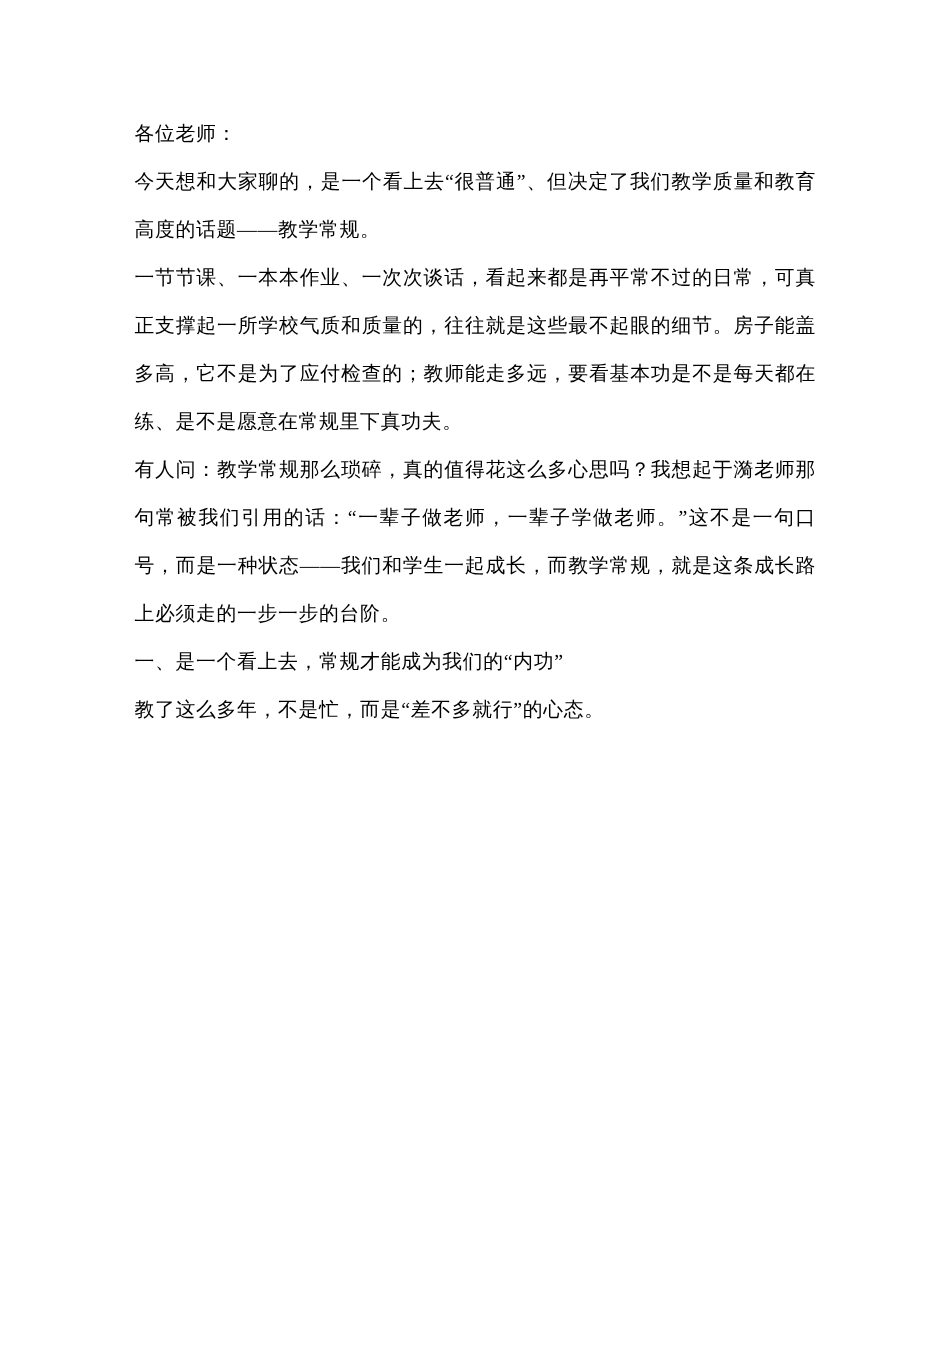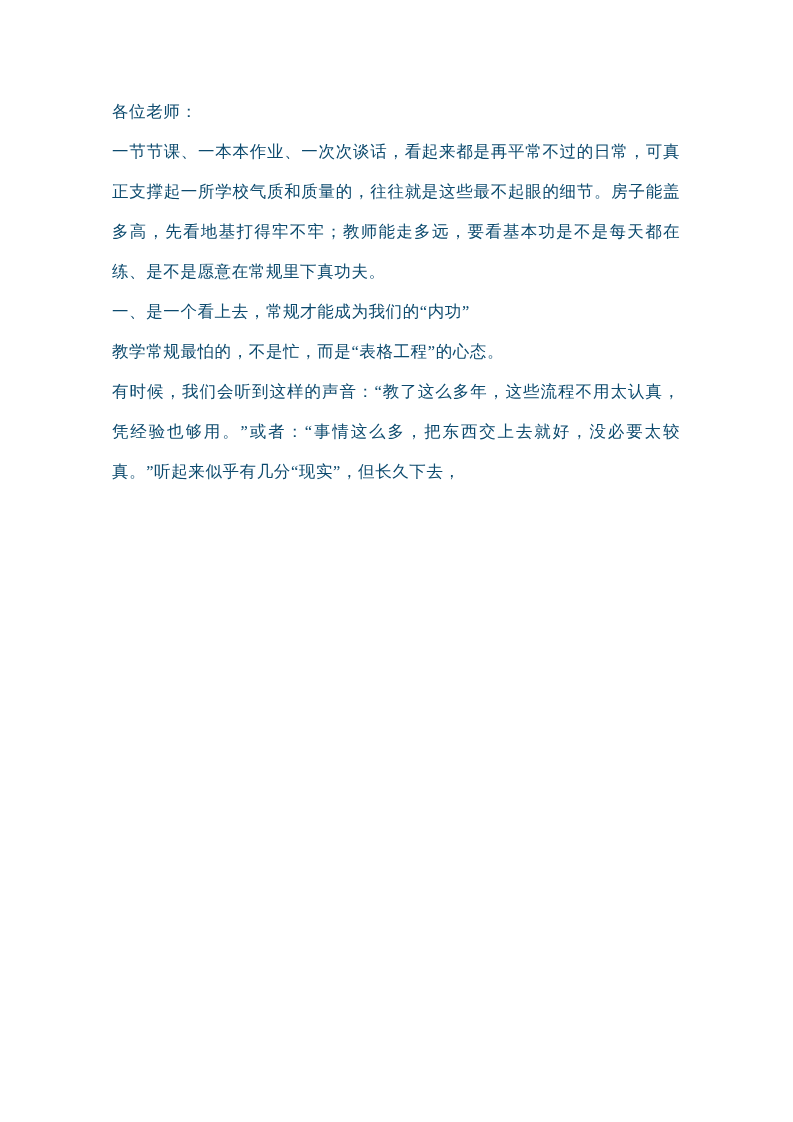--- a/index.html
+++ b/index.html
@@ -20,36 +20,37 @@
   }
   .content {
     position: absolute;
     left: 112px;
     top: 92px;
     width: 568px;
   }
   .para {
     font-size: 16.5px;
     line-height: 40px;
-    color: #0c4a6e;
+    color: #000000;
     text-align: justify;
     text-justify: inter-ideograph;
     letter-spacing: 0.6px;
     margin: 0;
     white-space: pre-wrap;
     word-break: break-all;
   }
   .para.tight {
     text-align: left;
   }
 </style>
 </head>
 <body>
 
 <div class="page">
   <div class="content">
     <p class="para tight">各位老师：</p>
-    <p class="para">一节节课、一本本作业、一次次谈话，看起来都是再平常不过的日常，可真正支撑起一所学校气质和质量的，往往就是这些最不起眼的细节。房子能盖多高，先看地基打得牢不牢；教师能走多远，要看基本功是不是每天都在练、是不是愿意在常规里下真功夫。</p>
+    <p class="para">今天想和大家聊的，是一个看上去“很普通”、但决定了我们教学质量和教育高度的话题——教学常规。</p>
+    <p class="para">一节节课、一本本作业、一次次谈话，看起来都是再平常不过的日常，可真正支撑起一所学校气质和质量的，往往就是这些最不起眼的细节。房子能盖多高，它不是为了应付检查的；教师能走多远，要看基本功是不是每天都在练、是不是愿意在常规里下真功夫。</p>
+    <p class="para">有人问：教学常规那么琐碎，真的值得花这么多心思吗？我想起于漪老师那句常被我们引用的话：“一辈子做老师，一辈子学做老师。”这不是一句口号，而是一种状态——我们和学生一起成长，而教学常规，就是这条成长路上必须走的一步一步的台阶。</p>
     <p class="para tight">一、是一个看上去，常规才能成为我们的“内功”</p>
-    <p class="para tight">教学常规最怕的，不是忙，而是“表格工程”的心态。</p>
-    <p class="para">有时候，我们会听到这样的声音：“教了这么多年，这些流程不用太认真，凭经验也够用。”或者：“事情这么多，把东西交上去就好，没必要太较真。”听起来似乎有几分“现实”，但长久下去，</p>
+    <p class="para tight">教了这么多年，不是忙，而是“差不多就行”的心态。</p>
   </div>
 </div>
 
 </body></html>

